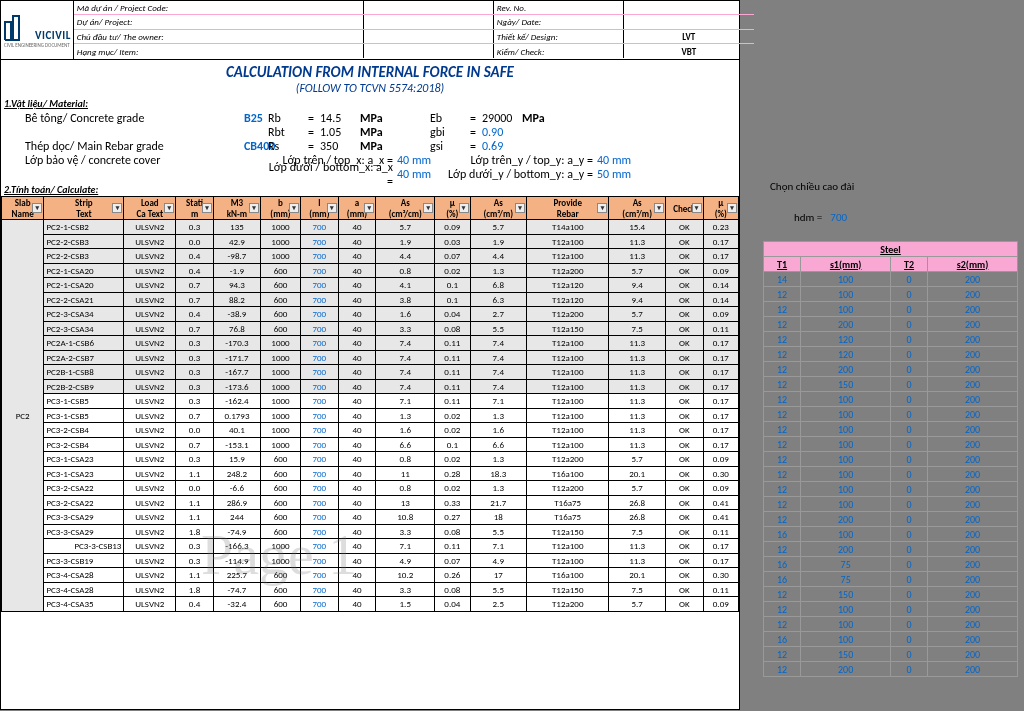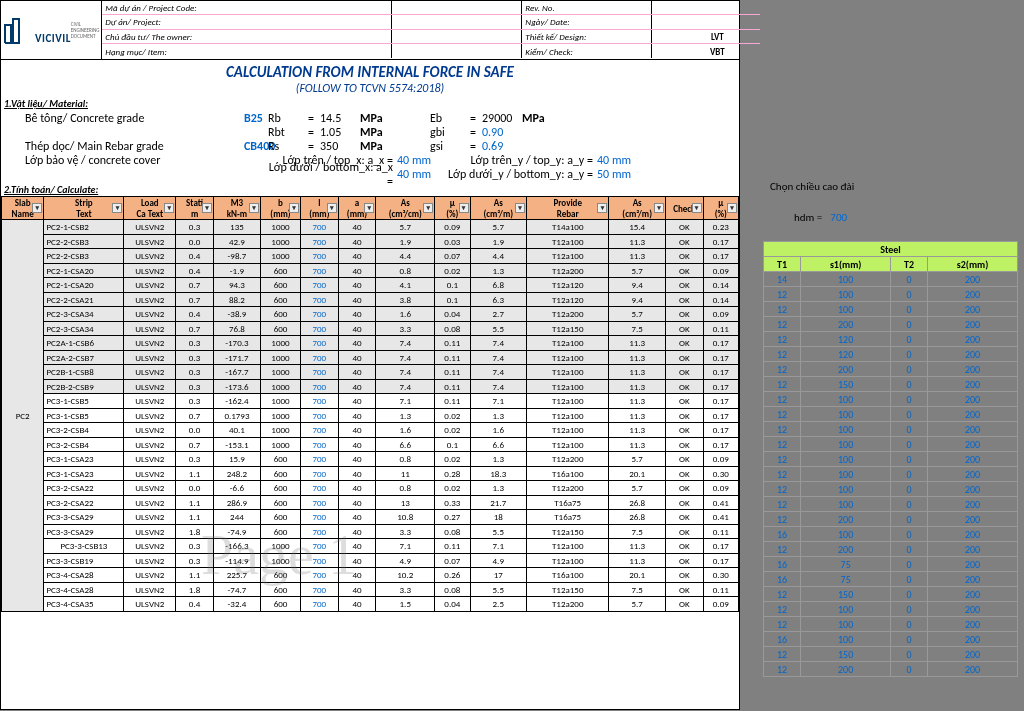--- a/index.html
+++ b/index.html
@@ -1,19 +1,19 @@
 <!DOCTYPE html>
 <html><head>
 <meta charset="utf-8">
 <style>
   * { box-sizing: border-box; margin: 0; padding: 0; }
   body { font-family: "Calibri", Arial, sans-serif; font-size: 11px; background: #808080; width: 1024px; height: 711px; overflow: hidden; position: relative; }
   .sheet { background: #fff; border: 1px solid #000; width: 740px; height: 710px; position: absolute; left: 0; top: 0; }
   .hdr { display: flex; border-bottom: 1px solid #000; }
-  .logo { width: 120px; height: 58px; border-right: 1px solid #000; display:flex; align-items:center; justify-content:center; padding:2px; }
+  .logo { width: 120px; height: 58px; border-right: 1px solid #000; display:flex; align-items:center; justify-content:center; flex-direction:column; padding:2px; }
   .logo svg { width: 30px; height: 30px; }
   .logo-txt { font-weight: bold; font-size:11px; color:#003a6a; letter-spacing:0.5px; }
   .logo-sub { font-size:5px; color:#666; }
   .hdr-mid { flex:1; }
   .hdr-row { display:flex; border-bottom:1px solid #f9a8d4; height:14.3px; }
   .hdr-row:last-child { border-bottom:none; }
   .hdr-cell { border-right:1px solid #000; padding:0 3px; font-style:italic; font-size:9px; display:flex; align-items:center; }
   .hdr-lbl { width: 290px; }
   .hdr-val { width: 130px; font-weight:bold; justify-content:center; font-style:normal; }
   .hdr-rlbl { width: 130px; }
@@ -36,21 +36,21 @@
   table.data th .arrow { position:absolute; right:1px; top:50%; transform:translateY(-50%); width:10px; height:10px; border:1px solid #888; background:#eee; font-size:7px; line-height:8px; color:#333; }
   .blue { color:#0066cc; }
   .watermark { position:absolute; top:520px; left:200px; font-size:58px; color:rgba(120,120,120,0.25); font-weight:normal; pointer-events:none; z-index:5; font-family:"Times New Roman",serif; }
   .side { position:absolute; left: 760px; top: 0; width: 260px; background:#808080; color:#000; }
   .side-txt { font-size:11px; padding: 180px 0 3px 10px; }
   .side-txt .lbl { display:block; margin-bottom:18px; }
   .side-txt .hdm { padding-left:24px; }
   .side-txt .hdm .v { color:#0066cc; margin-left:8px; }
   table.steel { border-collapse:collapse; width:255px; font-size:10px; margin-top:14px; margin-left:3px; }
   table.steel th, table.steel td { border:1px solid #999; text-align:center; height:15px; padding:0 2px; }
-  table.steel th { font-weight:bold; background:#bef264; }
+  table.steel th { font-weight:bold; background:#f9a8d4;text-decoration:underline; }
   table.steel td { color:#0066cc; background:#808080; }
   tbody tr.band td { background: #e7e7e7; }
   tbody tr.noband td { background: #fff; }
 </style>
 </head>
 <body>
 
 <div class="sheet">
   <div class="hdr">
     <div class="logo">
@@ -522,21 +522,21 @@
           <td>40</td>
           <td>3.3</td>
           <td>0.08</td>
           <td>5.5</td>
           <td>T12a150</td>
           <td>7.5</td>
           <td>OK</td>
           <td>0.11</td>
         </tr>
         <tr class="noband">
-          <td style="text-align: center;">PC3-3-CSB13</td>
+          <td style="text-align: right;">PC3-3-CSB13</td>
           <td>ULSVN2</td>
           <td>0.3</td>
           <td>-166.3</td>
           <td>1000</td>
           <td class="blue">700</td>
           <td>40</td>
           <td>7.1</td>
           <td>0.11</td>
           <td>7.1</td>
           <td>T12a100</td>

